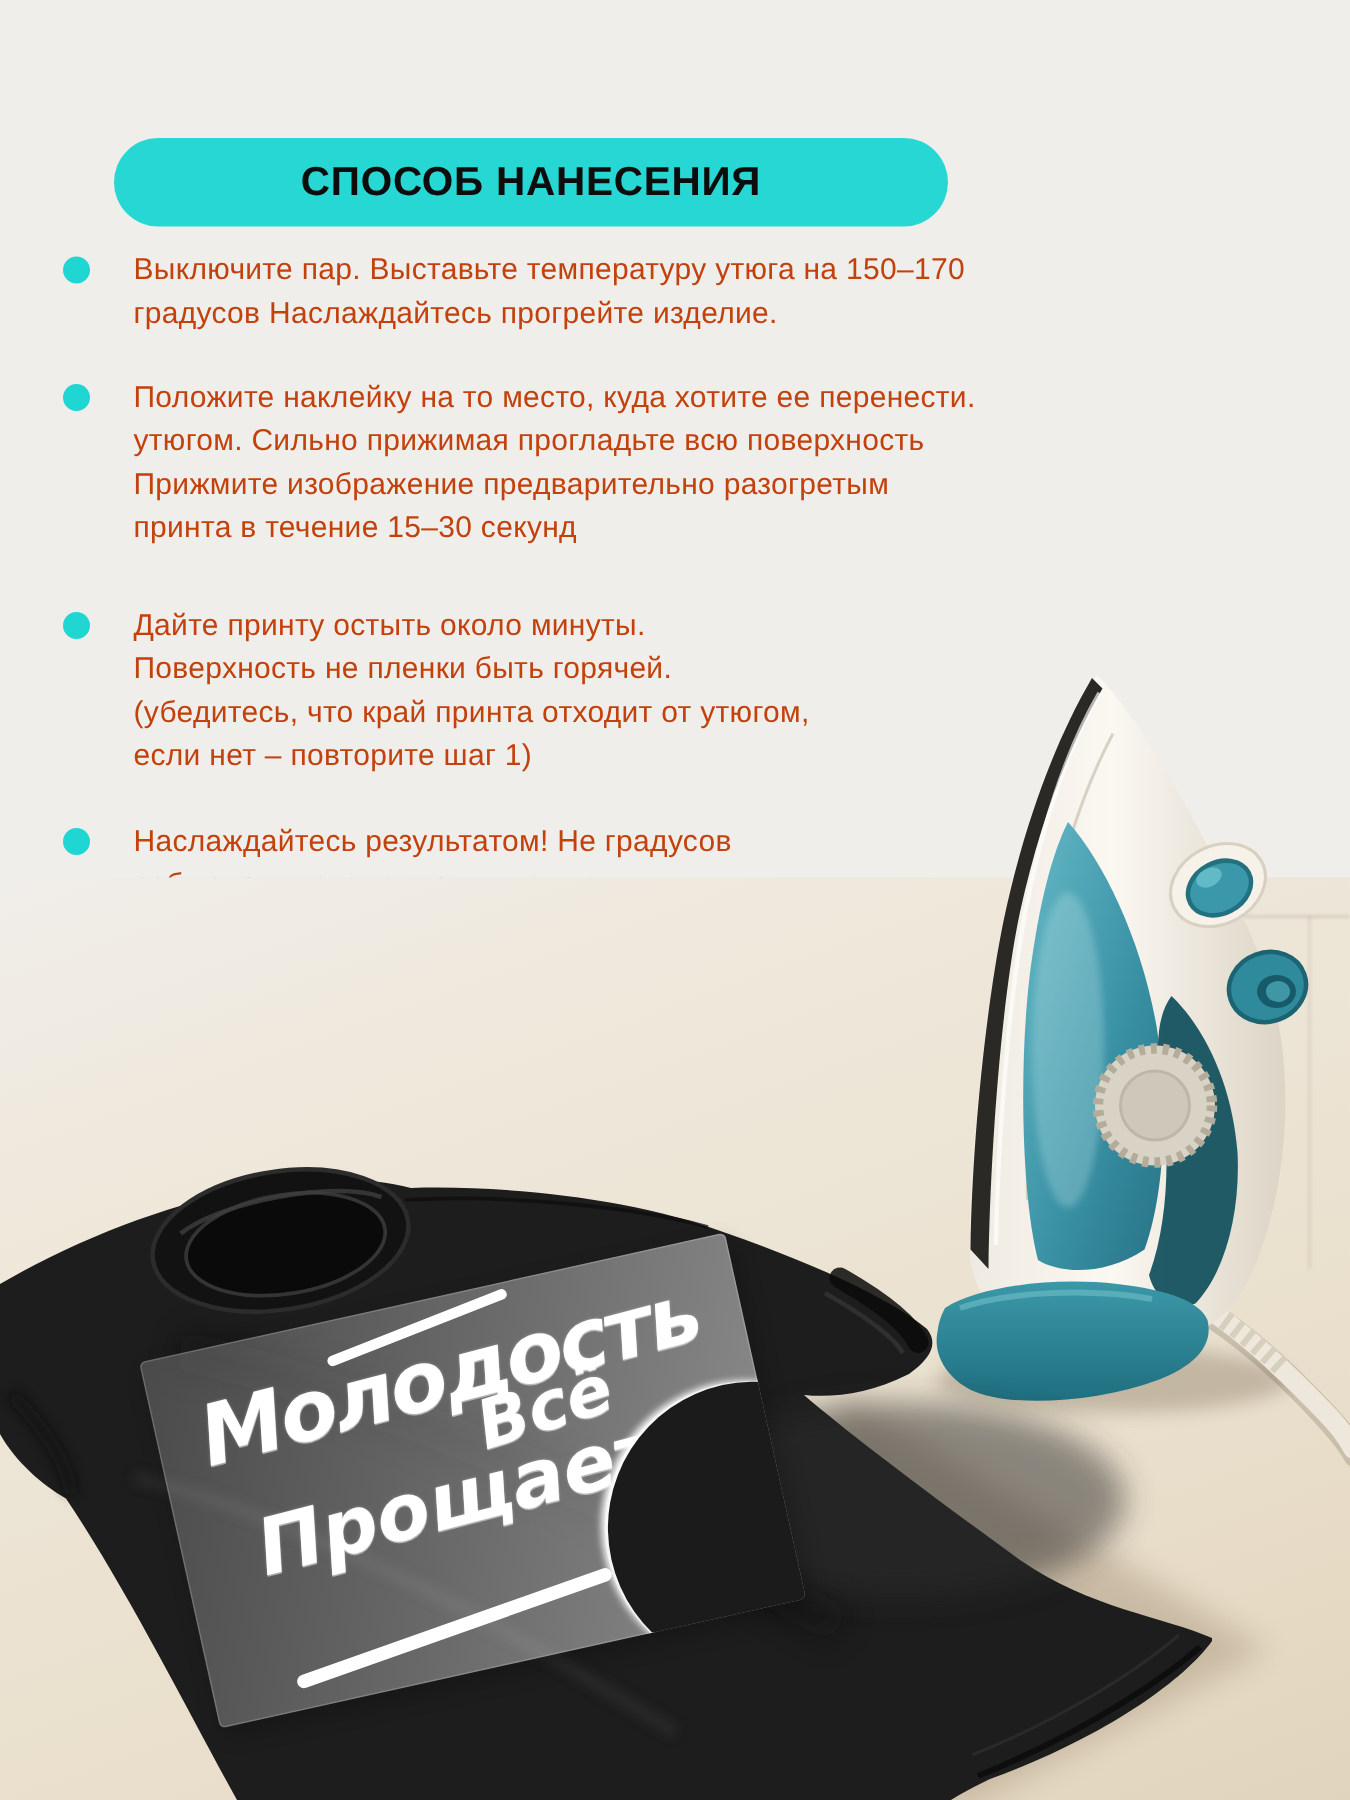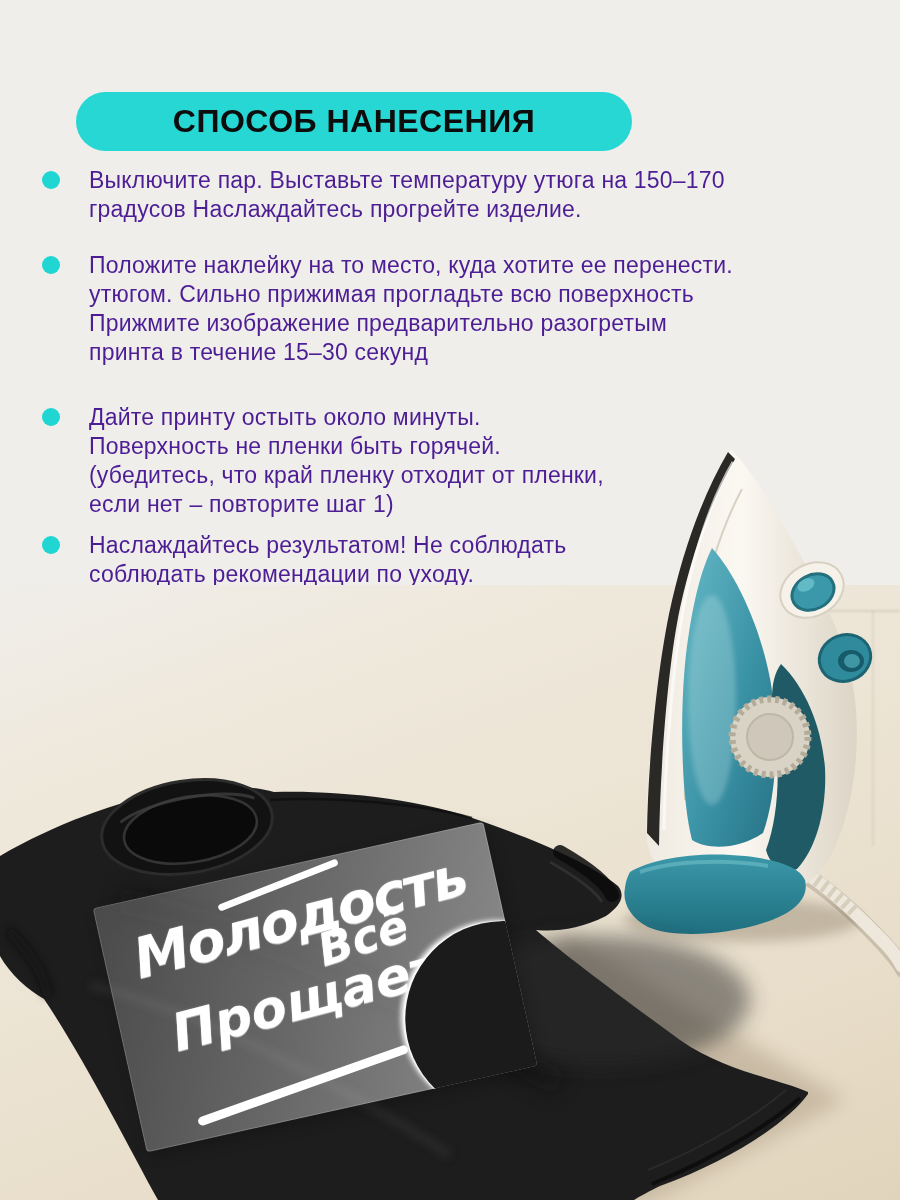--- a/index.html
+++ b/index.html
@@ -3,30 +3,30 @@
 <meta charset="utf-8">
 <style>
   html,body{margin:0;padding:0;}
   body{width:900px;height:1200px;position:relative;overflow:hidden;
        background:#f0eeea;font-family:"Liberation Sans",sans-serif;}
   .page{position:absolute;inset:0;}
 
   
   .header-pill{position:absolute;left:76px;top:92px;width:556px;height:59px;
       background:#26d7d3;border-radius:30px;display:flex;align-items:center;justify-content:center;}
-  .header-pill span{font-size:32px;font-weight:800;letter-spacing:.5px;color:#0d0d0d;white-space:nowrap;}
+  .header-pill span{font-size:27px;font-weight:800;letter-spacing:.5px;color:#0d0d0d;white-space:nowrap;}
 
   
   .steps{position:absolute;left:42px;top:166px;width:800px;}
   .step{display:flex;gap:29px;}
   .step.m1{margin-bottom:27px;}
   .step.m2{margin-bottom:36px;}
-  .step.m3{margin-bottom:12px;}
+  .step.m3{margin-bottom:28px;}
   .dot{flex:none;width:18px;height:18px;border-radius:50%;background:#1fd6d2;margin-top:5px;}
-  .lines div{font-size:23px;line-height:29px;color:#4c1d95;letter-spacing:.2px;white-space:nowrap;font-weight:500;}
+  .lines div{font-size:20px;line-height:29px;color:#c2410c;letter-spacing:.2px;white-space:nowrap;font-weight:500;}
 
   
   .table-surface{position:absolute;left:0;top:585px;width:900px;height:615px;z-index:1;
       background:linear-gradient(160deg,#f0eeea 0%,#efe9dd 20%,#ece4d4 45%,#e8ddc9 75%,#e1d4bc 100%);}
   .wall-edge-h{position:absolute;left:828px;top:610px;width:72px;height:2px;z-index:1;
       background:rgba(120,110,95,.18);filter:blur(1px);}
   .wall-edge-v{position:absolute;left:872px;top:611px;width:2px;height:235px;z-index:1;
       background:rgba(120,110,95,.12);filter:blur(1.2px);}
 
   .iron-svg{position:absolute;left:590px;top:440px;width:310px;height:540px;z-index:2;}
@@ -74,28 +74,28 @@
         <div>утюгом. Сильно прижимая прогладьте всю поверхность</div>
         <div>Прижмите изображение предварительно разогретым</div>
         <div>принта в течение 15–30 секунд</div>
       </div>
     </div>
     <div class="step m3">
       <span class="dot"></span>
       <div class="lines">
         <div>Дайте принту остыть около минуты.</div>
         <div>Поверхность не пленки быть горячей.</div>
-        <div>(убедитесь, что край пленку отходит от пленки,</div>
+        <div>(убедитесь, что край принта отходит от утюгом,</div>
         <div>если нет – повторите шаг 1)</div>
       </div>
     </div>
     <div class="step">
       <span class="dot"></span>
       <div class="lines">
-        <div>Наслаждайтесь результатом! Не соблюдать</div>
+        <div>Наслаждайтесь результатом! Не градусов</div>
         <div>соблюдать рекомендации по уходу.</div>
         <div>Стирать при температуре 40 градусов.</div>
         <div>Принт можно гладить только с изнаночной</div>
         <div>стороны. Тогда вещь прослужит очень долго.</div>
       </div>
     </div>
   </div>
 
   <div class="table-surface"></div>
   <div class="wall-edge-h"></div>

